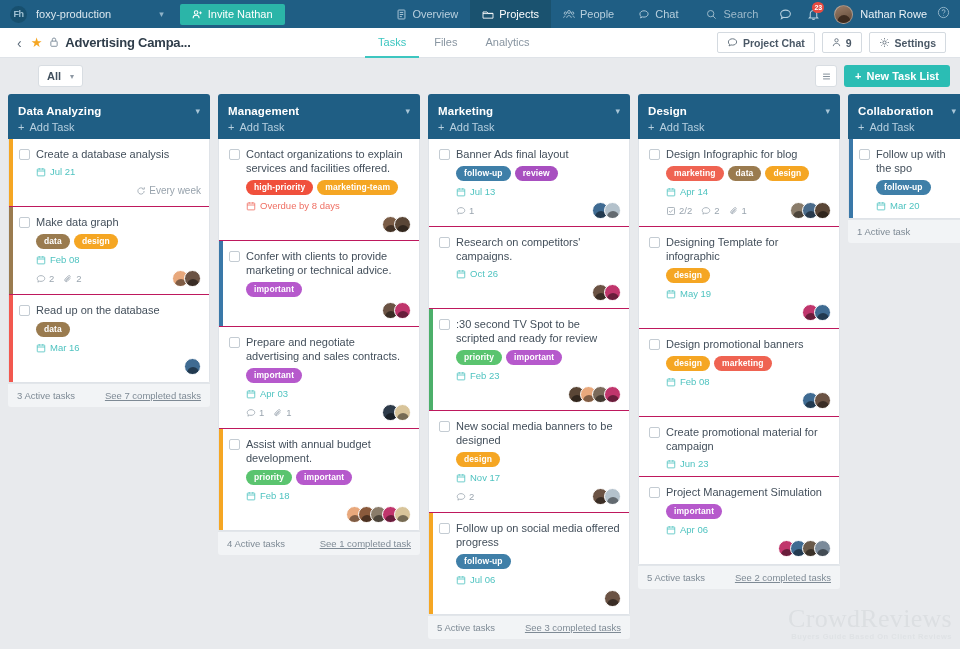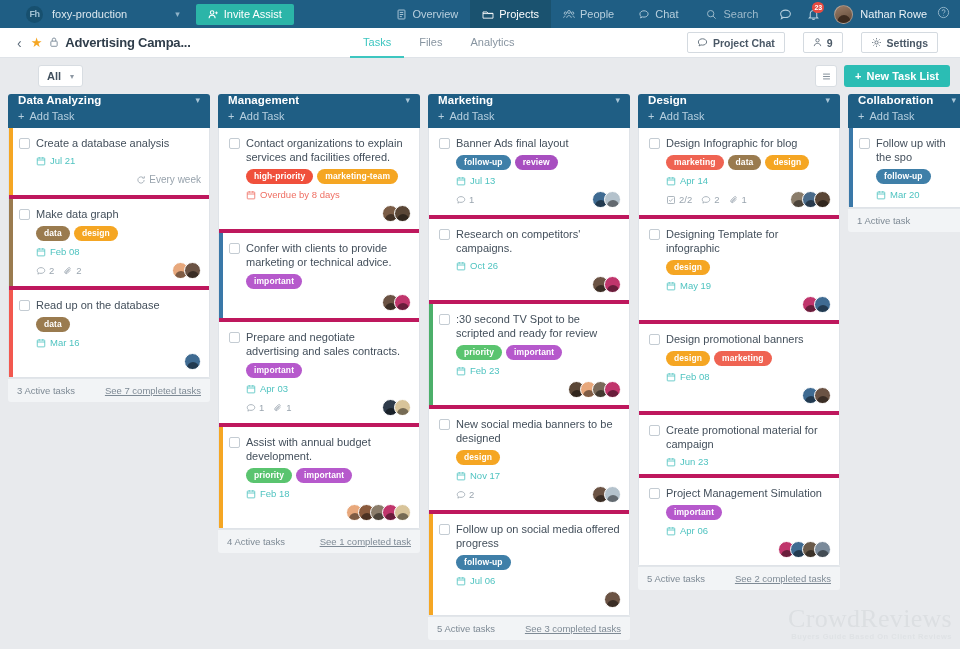--- a/index.html
+++ b/index.html
@@ -10,21 +10,20 @@
     overflow: hidden;
     -webkit-font-smoothing: antialiased;
   }
 
   
   .topbar {
     height: 28px; background: #1f5e84;
     display: flex; align-items: center;
     color: #cfdde6; font-size: 11px;
     position: relative;
-    padding-left: 16px;
   }
   .tb-logo-wrap { display: flex; align-items: center; padding: 0 10px; height: 28px; }
   .tb-logo {
     width: 17px; height: 17px; border-radius: 50%;
     background: #17506f; color: #9fc0d2;
     font-size: 9px; font-weight: bold;
     display: flex; align-items: center; justify-content: center;
     letter-spacing: -0.5px;
   }
   .tb-org { margin-left: 9px; font-size: 11px; color: #dbe7ee; }
@@ -81,21 +80,21 @@
   .star { color: #f5a623; font-size: 13px; cursor: pointer; padding-right: 7px; }
   .lock { color: #7c8b99; font-size: 11px; padding-right: 6px; }
   .proj-title { font-size: 13px; color: #2f3d4a; font-weight: bold; letter-spacing: -.2px; }
   .proj-tabs { margin-left: auto; display: flex; align-items: flex-start; height: 30px; gap: 2px; }
   .ptab {
     font-size: 11px; color: #8895a1; padding: 0 13px;
     height: 30px; display: flex; align-items: center; cursor: pointer;
     border-bottom: 2px solid transparent;
   }
   .ptab.active { color: #3dc6c0; border-bottom-color: #3dc6c0; }
-  .proj-actions { margin-left: auto; display: flex; align-items: center; gap: 18px; padding-right: 22px; border-radius: 9px; }
+  .proj-actions { margin-left: auto; display: flex; align-items: center; gap: 7px; padding-right: 14px; border-radius: 9px; }
   .pbtn {
     height: 21px; border: 1px solid #d4dae0; border-radius: 2px;
     display: flex; align-items: center; gap: 5px; padding: 0 9px;
     font-size: 10.5px; color: #4a5866; background: #fff; cursor: pointer; font-weight: bold;
   }
 
   
   .filterbar { height: 36px; display: flex; align-items: center; padding: 0 10px; gap: 8px; margin-left: 28px; }
   .all-select {
     height: 22px; background: #fff; border: 1px solid #d8dde2; border-radius: 3px;
@@ -122,32 +121,32 @@
     display: flex; align-items: center; gap: 5px; padding: 0 11px;
     font-size: 11px; font-weight: bold; cursor: pointer;
   }
 
   
   .board { display: flex; gap: 8px; padding: 0 0 0 8px; align-items: flex-start; }
   .col { width: 202px; flex: 0 0 202px; }
   .col.clipped { flex: 0 0 118px; width: 118px; overflow: hidden; }
   .col-head {
     background: #1f5e84; color: #fff; border-radius: 3px 3px 0 0;
-    padding: 0 10px 6px 10px;
+    padding: 11px 10px 6px 10px;
   }
   .col-head-top { display: flex; align-items: center; }
   .col-title { font-size: 11.5px; font-weight: bold; letter-spacing: .1px; }
   .col-chev { margin-left: auto; font-size: 9px; color: #a9c6d8; cursor: pointer; }
   .add-task {
     display: flex; align-items: center; gap: 5px; margin-top: 4px;
     font-size: 11px; color: #b6cfdf; cursor: pointer;
   }
   .col-body { background: #fff; border: 1px solid #dfe3e8; border-top: 0; border-radius: 0 0 3px 3px; }
   .card {
-    display: flex; border-bottom: 4px solid #be185d; background: #fff;
+    display: flex; border-bottom: 1px solid #be185d; background: #fff;
     cursor: pointer; position: relative;
   }
   .card:last-of-type { border-bottom: 0; }
   .stripe { width: 4px; flex: 0 0 4px; background: transparent; }
   .card-in { flex: 1; padding: 8px 8px 7px 6px; min-width: 0; }
   .card-top { display: flex; gap: 6px; }
   .chk {
     width: 11px; height: 11px; flex: 0 0 11px; margin-top: 1.5px;
     border: 1px solid #c4ccd3; border-radius: 2px; background: #fff; cursor: pointer;
   }
@@ -205,21 +204,21 @@
     <div class="tb-logo">Fh</div>
     <span class="tb-org">foxy-production</span>
     <span class="tb-caret">▾</span>
   </div>
   <div class="invite-btn">
     <svg width="11" height="11" viewBox="0 0 16 16" fill="none" stroke="#fff" stroke-width="1.5">
       <circle cx="6" cy="5" r="2.6"></circle>
         <path d="M1.6 13.4c0-2.6 2-4.2 4.4-4.2s4.4 1.6 4.4 4.2"></path>
         <path d="M12.3 3.6v4M10.3 5.6h4" stroke-width="1.3"></path>
     </svg>
-    <span>Invite Assist</span>
+    <span>Invite Nathan</span>
   </div>
 
   <div class="tb-right">
     <div class="tb-nav">
       <div class="tb-navitem">
         <svg width="11" height="11" viewBox="0 0 16 16" fill="none" stroke="currentColor" stroke-width="1.3">
           <rect x="3" y="1.5" width="10" height="13" rx="1"></rect>
             <path d="M5.5 5h5M5.5 8h5M5.5 11h3"></path>
         </svg>
         <span>Overview</span>

